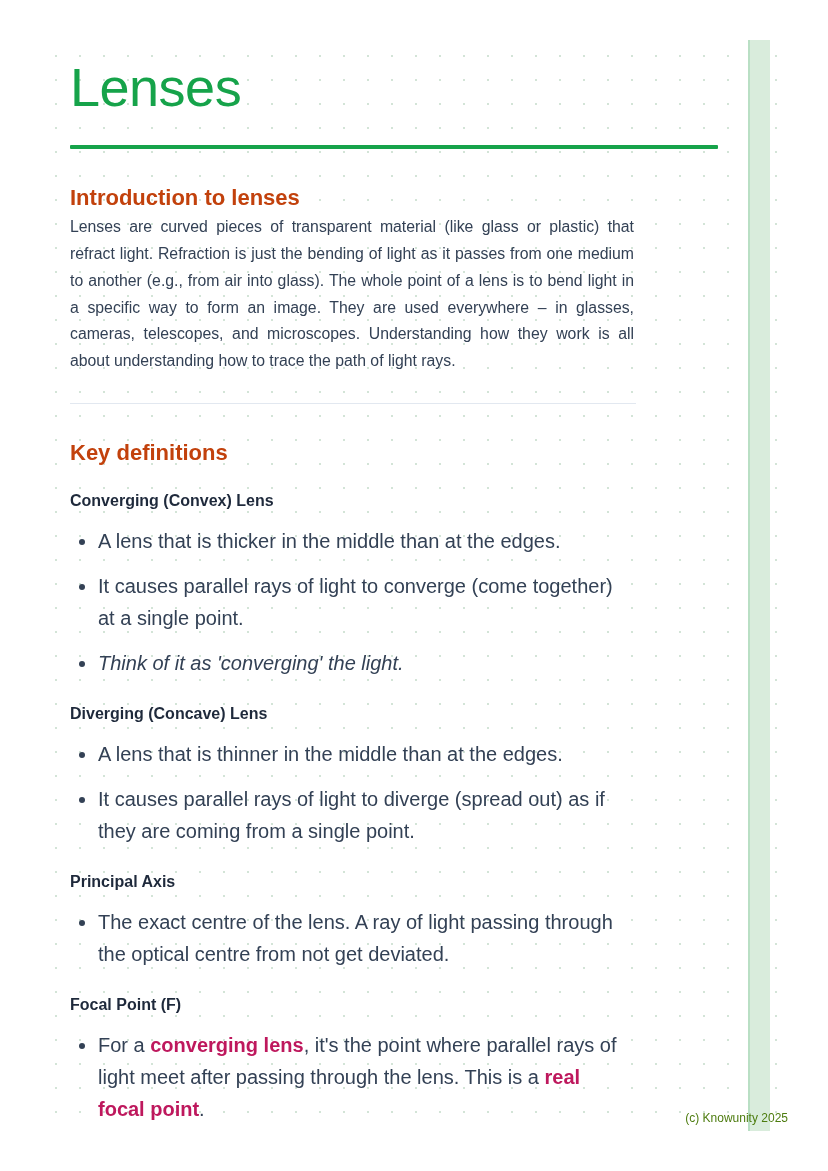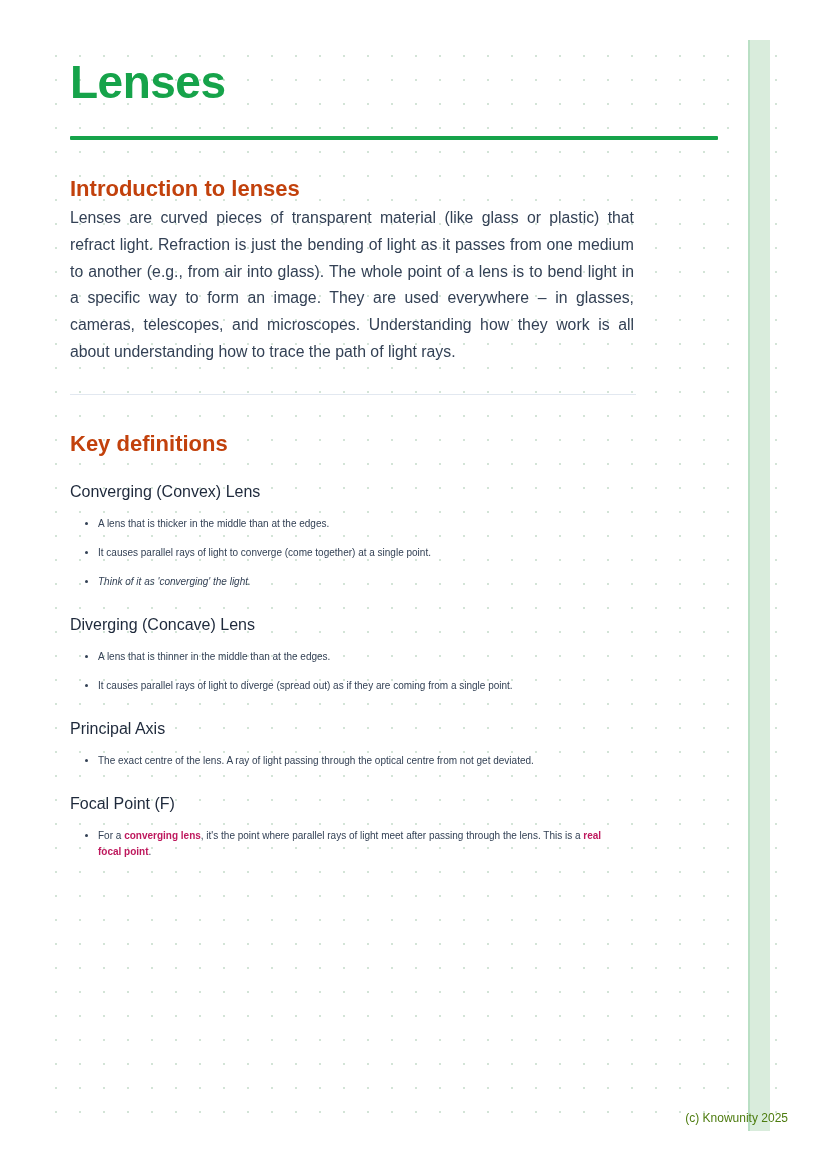--- a/index.html
+++ b/index.html
@@ -36,22 +36,22 @@
     z-index: 1;
   }
 
   .content {
     position: relative;
     z-index: 2;
     padding: 56px 0 0 70px;
   }
 
   .title {
-    font-size: 46px;
-    font-weight: 700;
+    font-size: 54px;
+    font-weight: 400;
     letter-spacing: -0.5px;
     color: #16a34a;
     line-height: 1.15;
   }
 
   .rule {
     width: 648px;
     height: 4px;
     background: #16a34a;
     margin-top: 27px;
@@ -78,33 +78,33 @@
     width: 566px;
     height: 1px;
     background: #e2e8f0;
     margin-top: 28px;
   }
 
   .term {
     width: 564px;
     margin-top: 26px;
     font-size: 16px;
-    font-weight: 400;
+    font-weight: 700;
     color: #1e293b;
   }
 
   .bullets {
     width: 556px;
     margin: 15px 0 6px 0;
     padding-left: 28px;
     list-style: disc;
   }
 
   .bullets li {
-    font-size: 10px;
+    font-size: 20px;
     line-height: 1.6;
     color: #334155;
     margin-bottom: 13px;
   }
 
   .bullets li::marker { color: #334155; }
 
   .italic { font-style: italic; }
 
   .b { font-weight: 700; color: #be185d; }

